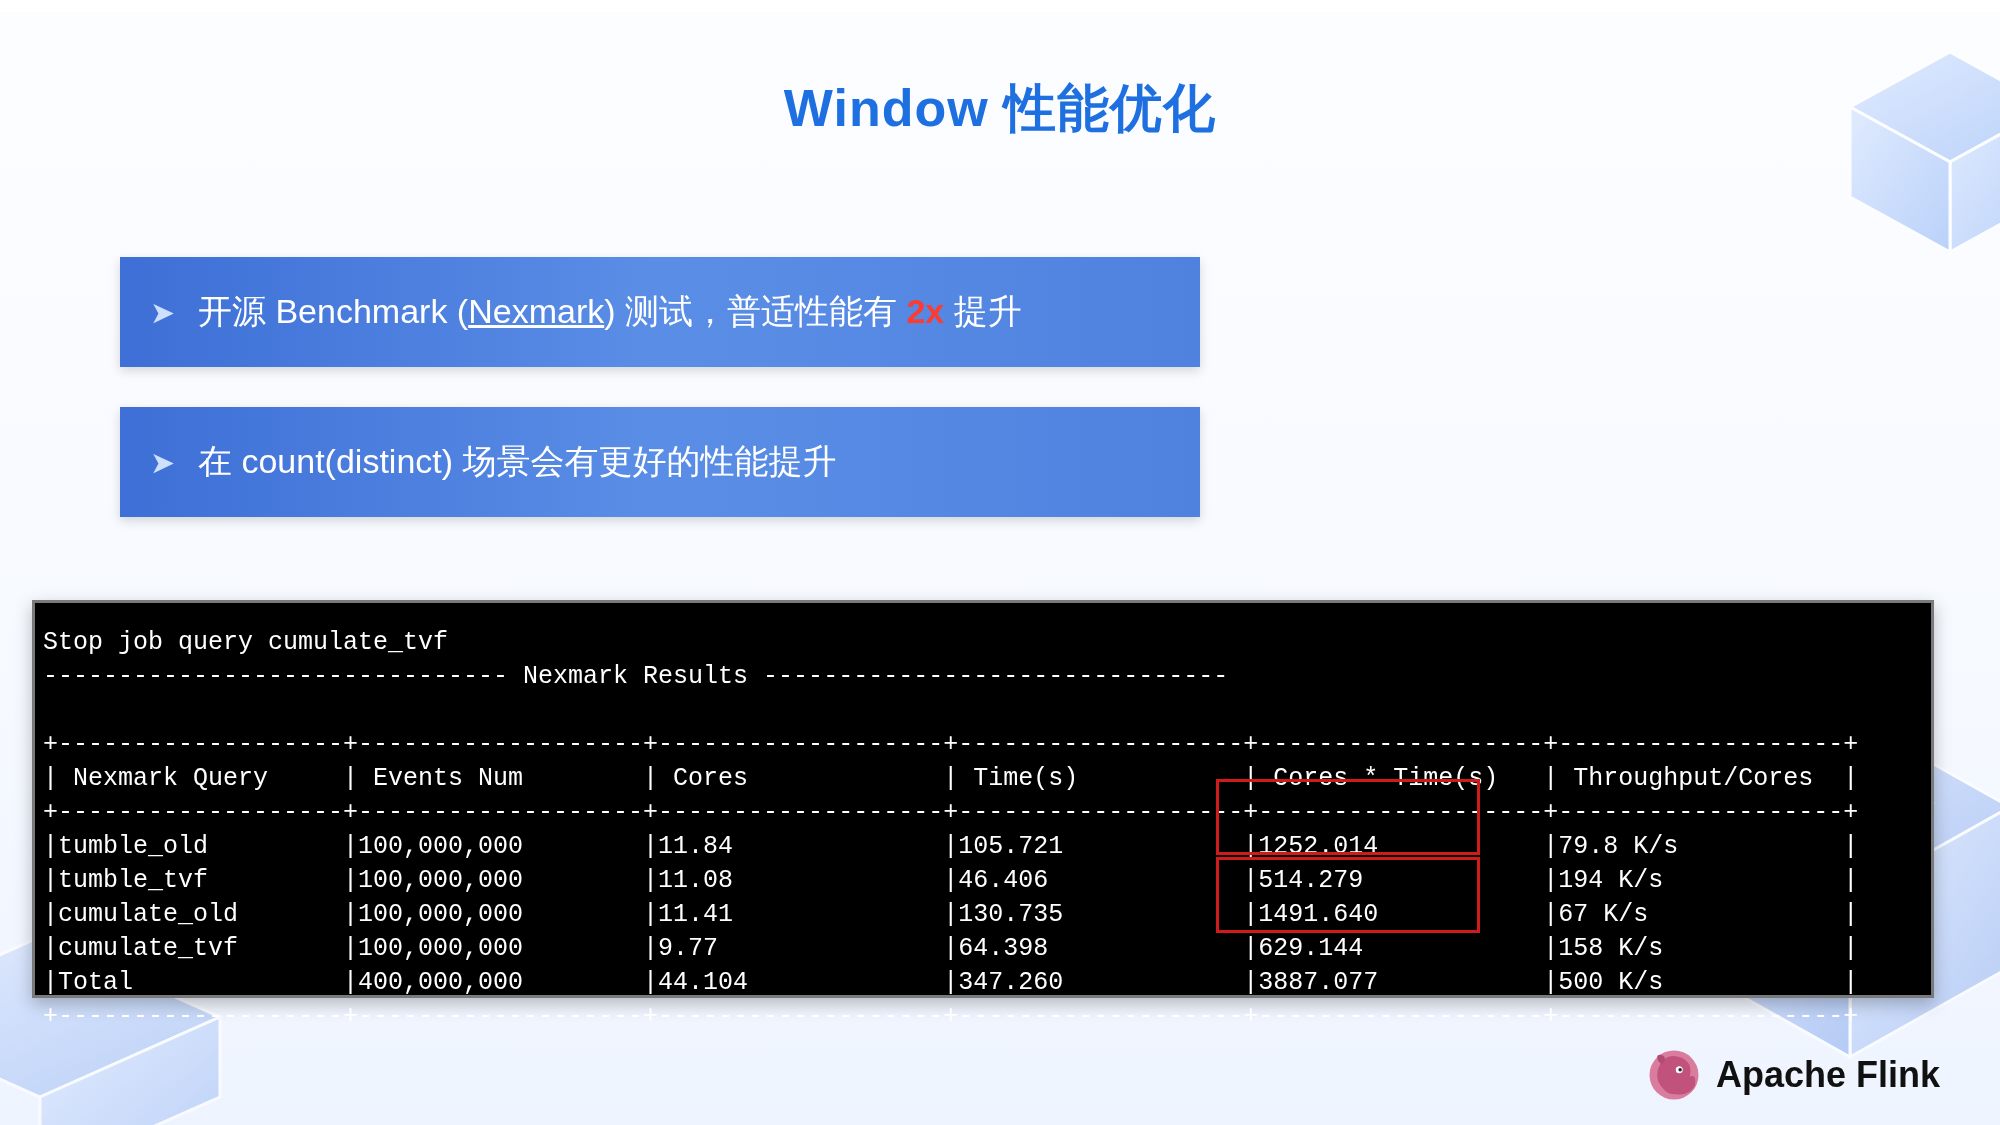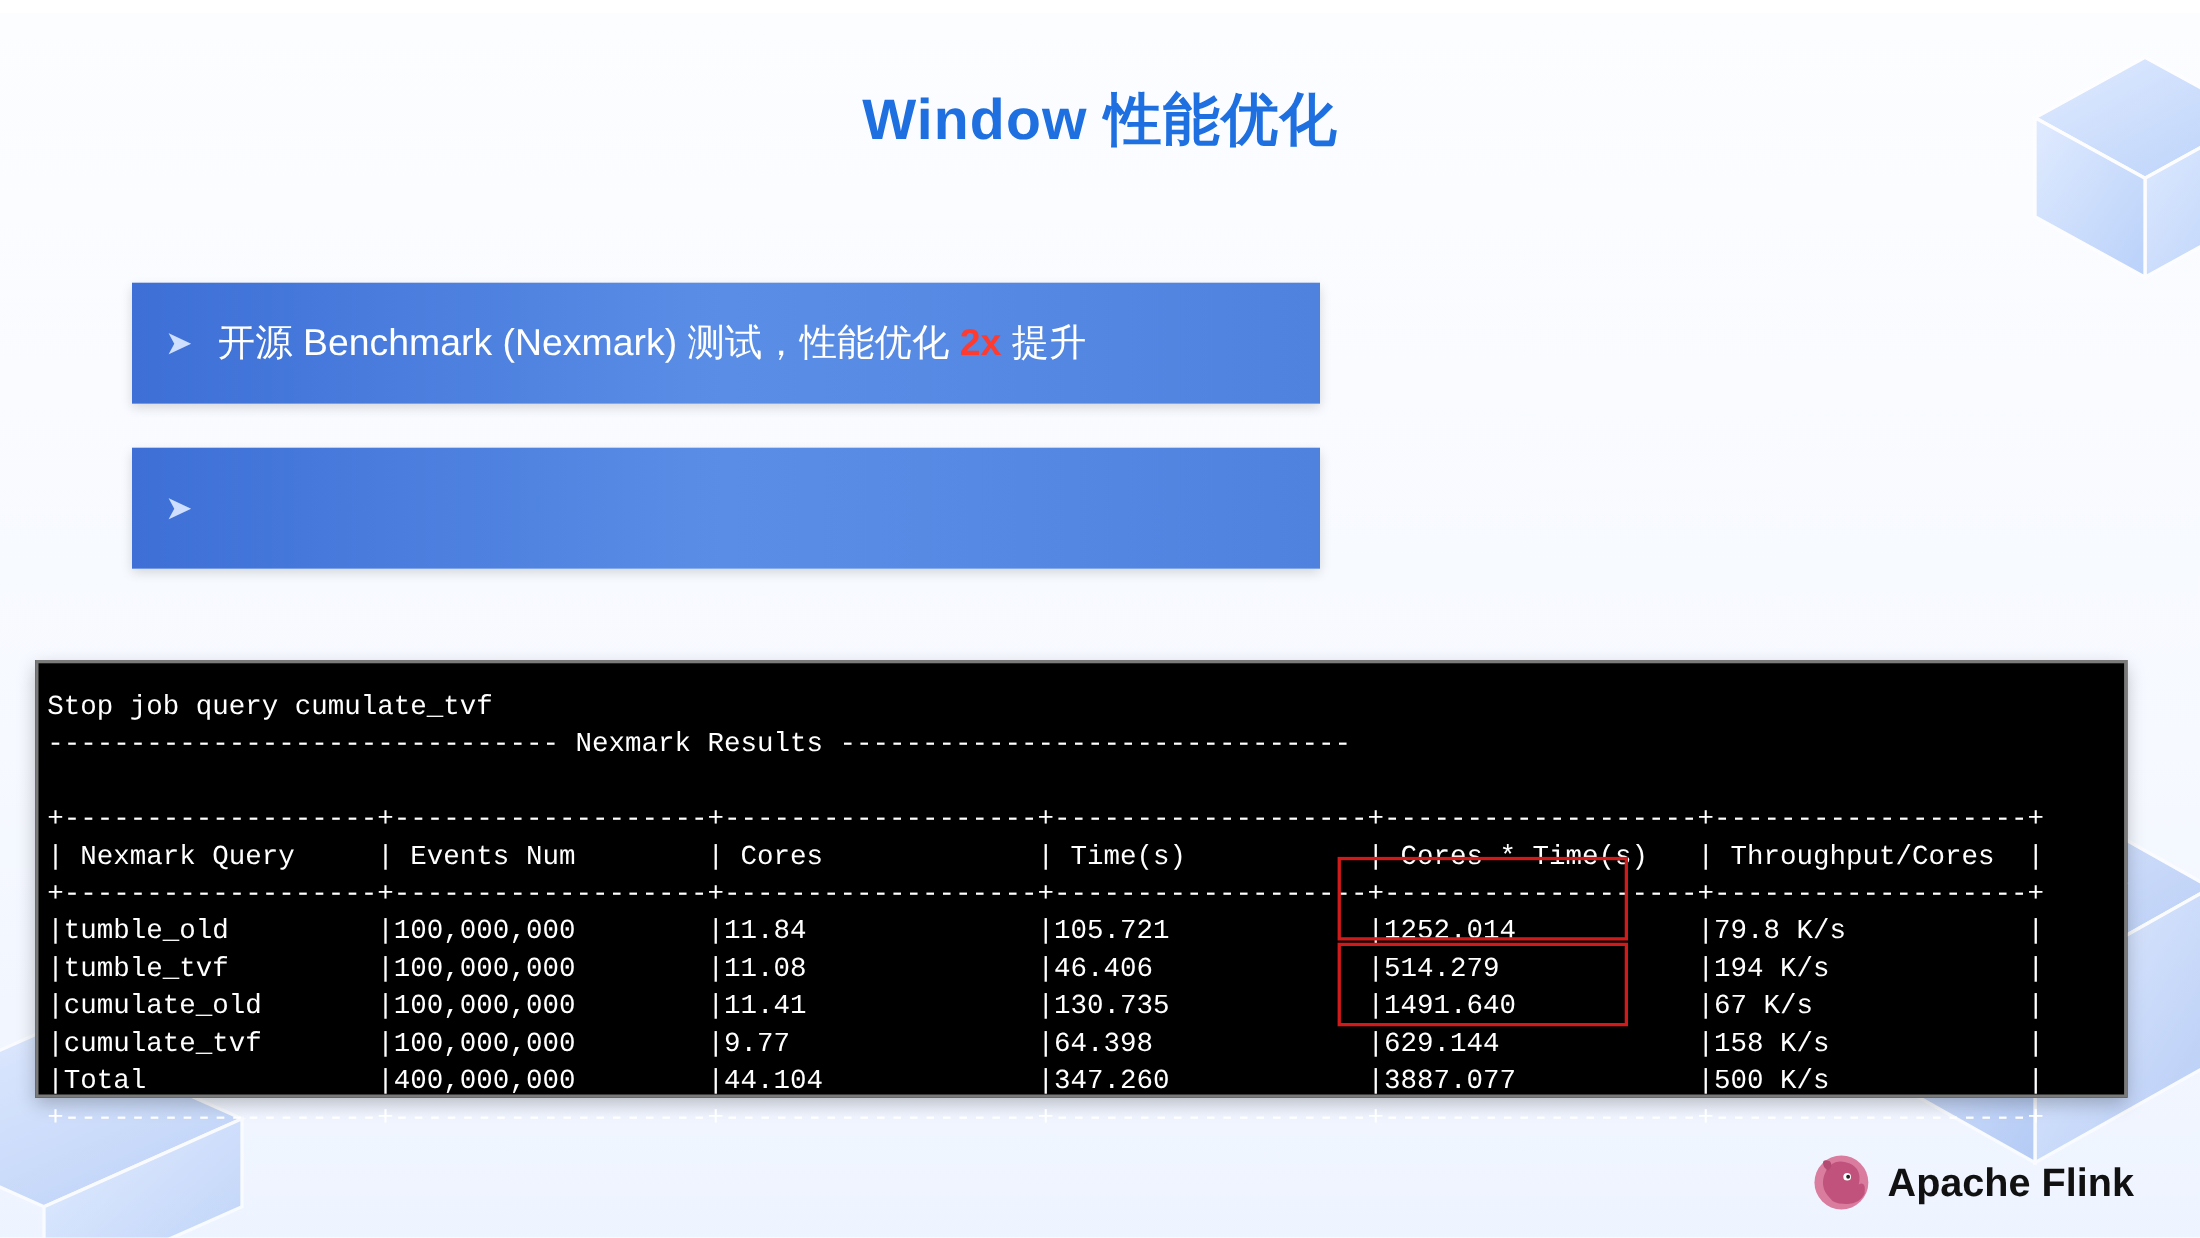--- a/index.html
+++ b/index.html
@@ -56,21 +56,21 @@
   }
   .bullet .arrow {
     display: inline-block;
     width: 28px;
     flex-shrink: 0;
     font-size: 30px;
     color: #cfe0ff;
     margin-right: 20px;
   }
   .bullet .text { white-space: nowrap; }
-  .bullet .under { }
+  .bullet .under { text-decoration: underline; }
   .bullet .hl { color: #ff3a2f; font-weight: 700; }
   #bullet1 { top: 245px; }
   #bullet2 { top: 395px; }
 
   .terminal {
     position: absolute;
     left: 32px;
     top: 588px;
     width: 1902px;
     height: 398px;
@@ -161,26 +161,27 @@
         <polygon points="120,200 300,120 300,200 120,280"></polygon>
       </g>
     </svg>
   </div>
 
   <div class="title">Window 性能优化</div>
 
   <div id="bullet1" class="bullet">
     <span class="arrow">➤</span>
     <span class="text">
-      <span>开源 Benchmark (</span><span class="under">Nexmark</span><span>) 测试，性能优化 </span><span class="hl">2x</span><span> 提升</span>
+      <span>开源 Benchmark (</span><span class="under">Nexmark</span><span>) 测试，普适性能有 </span><span class="hl">2x</span><span> 提升</span>
     </span>
   </div>
 
   <div id="bullet2" class="bullet">
     <span class="arrow">➤</span>
+    <span class="text">在 count(distinct) 场景会有更好的性能提升</span>
   </div>
 
   <div class="terminal"><span>Stop job query cumulate_tvf</span>
 <span>------------------------------- Nexmark Results -------------------------------</span>
 <span></span>
 <span>+-------------------+-------------------+-------------------+-------------------+-------------------+-------------------+</span>
 <span>| Nexmark Query     | Events Num        | Cores             | Time(s)           | Cores * Time(s)   | Throughput/Cores  |</span>
 <span>+-------------------+-------------------+-------------------+-------------------+-------------------+-------------------+</span>
 <span>|tumble_old         |100,000,000        |11.84              |105.721            |1252.014           |79.8 K/s           |</span>
 <span>|tumble_tvf         |100,000,000        |11.08              |46.406             |514.279            |194 K/s            |</span>

